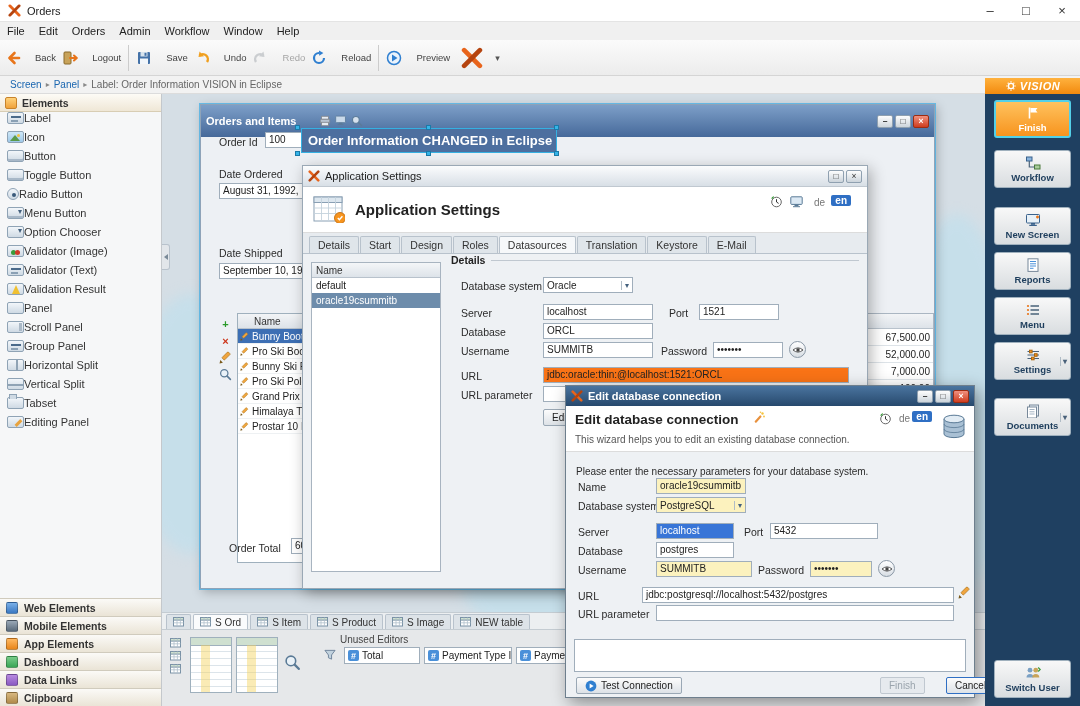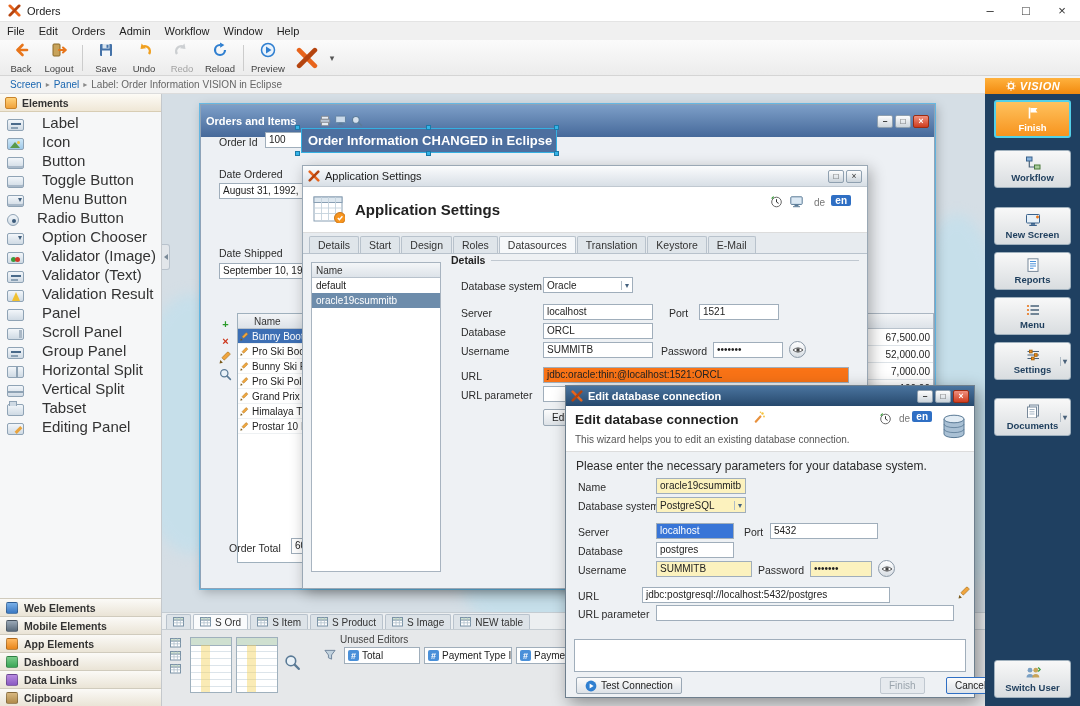--- a/index.html
+++ b/index.html
@@ -5,34 +5,34 @@
 *{box-sizing:border-box;margin:0;padding:0}
 html,body{width:1080px;height:706px;overflow:hidden}
 body{font-family:"Liberation Sans",sans-serif;font-size:11px;color:#222;background:#fff;position:relative}
 
 .titlebar{position:absolute;top:0;left:0;right:0;height:22px;background:#fff;border-bottom:1px solid #e4e4e4;display:flex;align-items:center;gap:6px;padding-left:8px}
 .win-ctl{margin-left:auto;display:flex;height:100%}
 .win-ctl span{width:36px;display:flex;align-items:center;justify-content:center;font-size:13px;color:#333}
 .menubar{position:absolute;top:22px;left:0;right:0;height:18px;background:#f0f0f0;display:flex;align-items:center;font-size:11px}
 .menubar span{padding:0 7px;color:#222}
 .toolbar{position:absolute;top:40px;left:0;right:0;height:36px;background:linear-gradient(#fbfbfb,#ececec);border-bottom:1px solid #d5d5d5;display:flex;align-items:center;padding-left:2px}
-.tbtn{min-width:38px;height:34px;display:flex;flex-direction:column;align-items:center;justify-content:center;gap:5px;font-size:9.5px;color:#444;padding:0 3px}
+.tbtn{min-width:38px;height:34px;display:flex;flex-direction:row;align-items:center;justify-content:center;gap:14px;font-size:9.5px;color:#444;padding:0 3px}
 .tbtn.dis{opacity:.45}
 .tsep{width:1px;height:26px;background:#ccc;margin:0 4px}
 .ti{width:16px;height:16px}
 .tcaret{font-size:9px;color:#555;padding:0 4px}
 .breadcrumb{position:absolute;top:76px;left:0;right:0;height:18px;background:#f2f2f2;border-bottom:1px solid #dcdcdc;display:flex;align-items:center;padding-left:6px;font-size:10px}
 .crumb{color:#1a66b0;padding:0 4px}
 .crumb-sep{color:#888;font-size:8px}
 .crumb-cur{color:#666;padding:0 4px}
 
 .palette{position:absolute;top:94px;left:0;width:162px;bottom:0;background:#f6f7f8;border-right:1px solid #c4c8cc}
 .pal-header{height:18px;background:linear-gradient(#fdfbf6,#efe7d6);border-bottom:1px solid #d8cdb4;display:flex;align-items:center;gap:5px;padding-left:5px;font-size:10.5px;font-weight:bold;color:#333}
 .ph-ico{width:12px;height:12px;border-radius:2px;background:linear-gradient(#ffd27a,#f0a23a);border:1px solid #c8832a;flex:none}
-.pal-item{height:19px;display:flex;align-items:flex-end;gap:18px;padding-left:7px;font-size:15px;color:#333;white-space:nowrap}
+.pal-item{height:19px;display:flex;align-items:flex-start;gap:0;padding-left:7px;font-size:11px;color:#333;white-space:nowrap}
 .pal-secs{position:absolute;bottom:0;left:0;right:0}
 .pal-sec{height:18px;border-top:1px solid #d0cbbd;background:linear-gradient(#fbfaf7,#eae4d6);display:flex;align-items:center;gap:6px;padding-left:6px;font-weight:bold;font-size:10.5px;color:#333}
 .sico{width:12px;height:12px;border-radius:2px;flex:none;border:1px solid rgba(0,0,0,.25)}
 .pico{position:relative;width:17px;height:12px;border:1px solid #8fa3b5;border-radius:2px;background:linear-gradient(#f2f6fa,#cfdae4);flex:none}
 .v-lines::before{content:"";position:absolute;left:3px;top:3px;width:10px;height:2px;background:#4a6a8a}
 .v-lines::after{content:"";position:absolute;left:3px;top:7px;width:7px;height:2px;background:#8aa0b4}
 .v-pic{background:linear-gradient(#cfe8f8,#9ec8e8)}
 .v-pic::before{content:"";position:absolute;left:2px;bottom:1px;border-left:5px solid transparent;border-right:5px solid transparent;border-bottom:6px solid #5a9a4a}
 .v-pic::after{content:"";position:absolute;right:3px;top:2px;width:3px;height:3px;border-radius:50%;background:#f5c33b}
 .v-btn{box-shadow:inset 0 -2px 0 #a8b8c8}
@@ -368,26 +368,26 @@
       </div>
     <div class="pal-item">
         <span class="pico v-btn"></span>
         <span>Button</span>
       </div>
     <div class="pal-item">
         <span class="pico v-btn"></span>
         <span>Toggle Button</span>
       </div>
     <div class="pal-item">
+        <span class="pico v-radio"></span>
+        <span>Radio Button</span>
+      </div>
+    <div class="pal-item">
         <span class="pico v-btn v-caret"></span>
         <span>Menu Button</span>
-      </div>
-    <div class="pal-item">
-        <span class="pico v-radio"></span>
-        <span>Radio Button</span>
       </div>
     <div class="pal-item">
         <span class="pico v-caret"></span>
         <span>Option Chooser</span>
       </div>
     <div class="pal-item">
         <span class="pico v-dots"></span>
         <span>Validator (Image)</span>
       </div>
     <div class="pal-item">
@@ -662,21 +662,21 @@
       <span class="sub" style="position:absolute;left:9px;top:28px">This wizard helps you to edit an existing database connection.</span>
       <span style="position:absolute;right:82px;top:6px"><svg width="13" height="13" viewBox="0 0 13 13">
             <use href="#i-hist"></use>
           </svg></span>
       <span class="lang-de" style="position:absolute;right:64px;top:7px">de</span>
       <span class="lang-en" style="position:absolute;right:42px;top:5px">en</span>
       <svg style="position:absolute;right:8px;top:8px" width="24" height="26" viewBox="0 0 24 26">
           <use href="#i-db"></use>
         </svg>
     </div>
-    <span class="lbl" style="left:10px;top:73px;font-size:12px">Please enter the necessary parameters for your database system.</span>
+    <span class="lbl" style="left:10px;top:80px;font-size:10px">Please enter the necessary parameters for your database system.</span>
     <span class="lbl" style="left:12px;top:95px">Name</span>
     <div class="tf ylw" style="left:90px;top:92px;width:90px">oracle19csummitb</div>
     <span class="lbl" style="left:12px;top:114px">Database system</span>
     <div class="tf ylw dd" style="left:90px;top:111px;width:90px">
         <span>PostgreSQL</span>
         <span class="ddc">▾</span>
       </div>
     <span class="lbl" style="left:12px;top:140px">Server</span>
     <div class="tf sel" style="left:90px;top:137px;width:78px">localhost</div>
     <span class="lbl" style="left:178px;top:140px">Port</span>
@@ -686,21 +686,21 @@
     <span class="lbl" style="left:12px;top:178px">Username</span>
     <div class="tf ylw" style="left:90px;top:175px;width:96px">SUMMITB</div>
     <span class="lbl" style="left:192px;top:178px">Password</span>
     <div class="tf ylw" style="left:244px;top:175px;width:62px">•••••••</div>
     <span class="eyeb" style="left:312px;top:174px">
         <svg width="12" height="12" viewBox="0 0 12 12">
           <use href="#i-eye"></use>
         </svg>
       </span>
     <span class="lbl" style="left:12px;top:204px">URL</span>
-    <div class="tf" style="left:76px;top:201px;width:248px">jdbc:postgresql://localhost:5432/postgres</div>
+    <div class="tf" style="left:76px;top:201px;width:312px">jdbc:postgresql://localhost:5432/postgres</div>
     <span style="position:absolute;left:392px;top:200px"><svg width="13" height="13" viewBox="0 0 12 12">
           <use href="#i-pen"></use>
         </svg></span>
     <span class="lbl" style="left:12px;top:222px">URL parameter</span>
     <div class="tf" style="left:90px;top:219px;width:298px"></div>
     <span class="lbl" style="left:12px;top:256px">Test result</span>
     <div class="ta" style="left:8px;top:253px;width:392px;height:33px"></div>
     <div class="btn" style="left:10px;top:291px">
       <svg width="12" height="12" viewBox="0 0 12 12">
           <use href="#i-play"></use>

